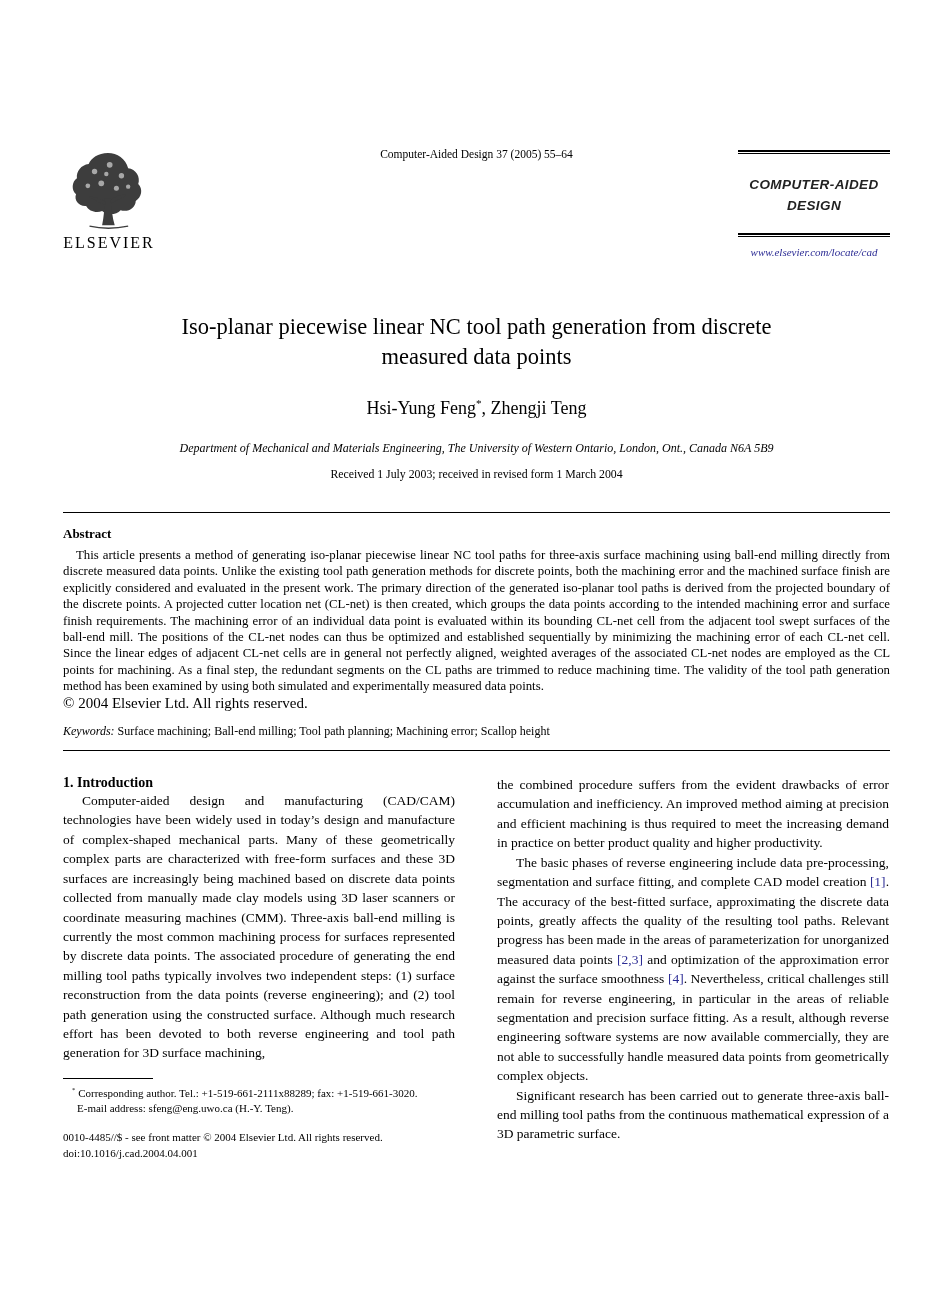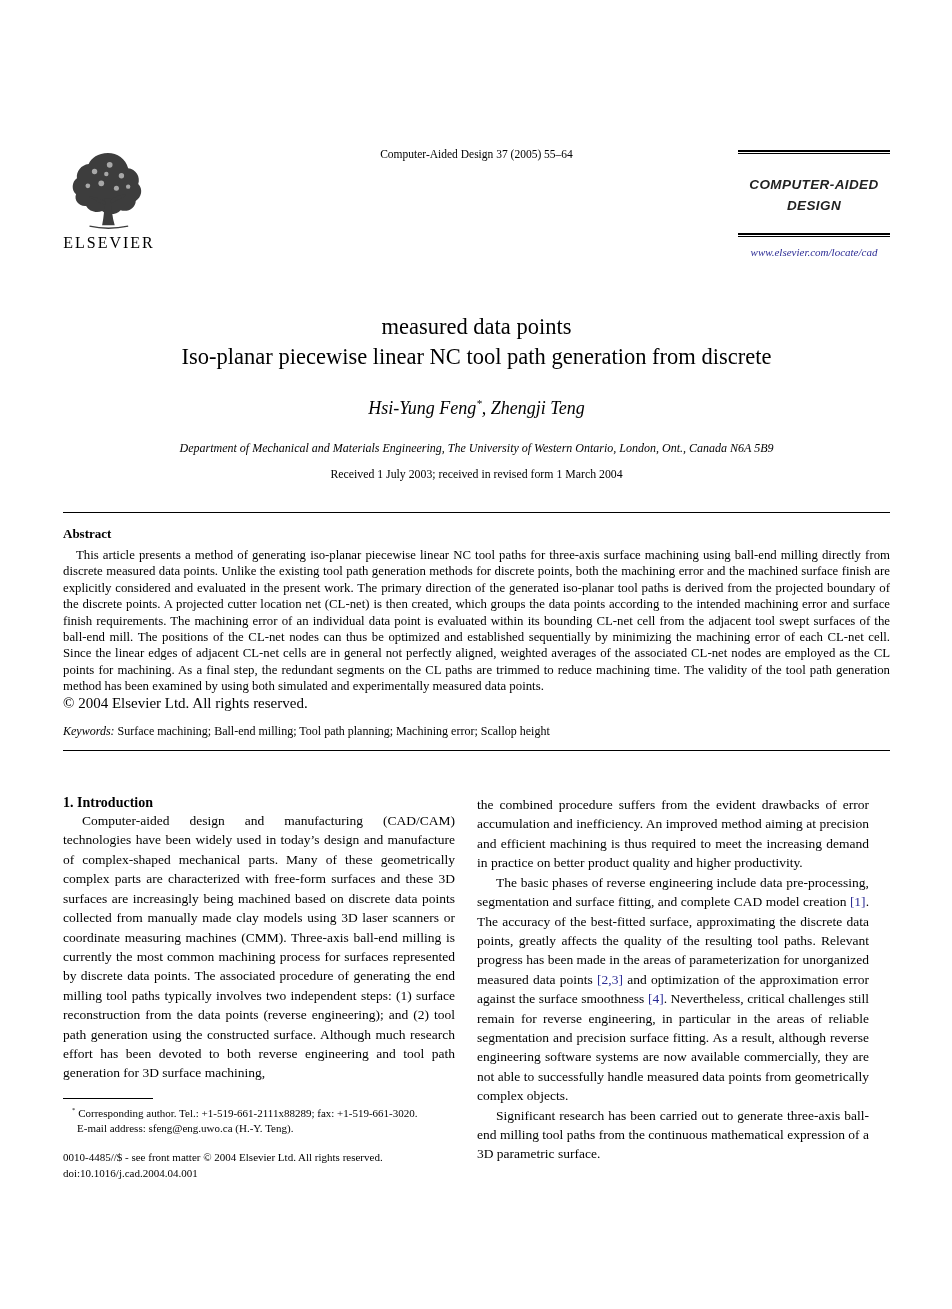--- a/index.html
+++ b/index.html
@@ -19,37 +19,37 @@
   .center-col { flex:1; display:flex; justify-content:center; align-items:flex-end; padding-bottom:16px; font-size:11.5px; }
   .right-col { width:152px; padding-top:2px;font-style:italic; }
   .rule-double { height:4px; border-top:2px solid #000; border-bottom:1px solid #000; }
   .masthead { text-align:center; font-family:"Liberation Sans", sans-serif; font-weight:700;
               color:#222; font-size:13.5px; line-height:21px; letter-spacing:0.4px; margin:20px 0 17px; }
   .journal-url { display:block; text-align:center; font-size:11px; color:var(--link,#28288c); margin-top:9px; text-decoration:none; }
 
   
   .title { margin-top:46px; text-align:center; font-size:22.5px; line-height:30px; font-weight:400; }
   .title span { display:block; }
-  .authors { margin-top:26px; text-align:center; font-size:18px;font-style:italic; }
+  .authors { margin-top:26px; text-align:center; font-size:18px; }
   .affiliation { margin-top:22px; text-align:center; font-size:12px; font-style:italic; }
   .received { margin-top:11px; text-align:center; font-size:11.8px; }
 
   .rule { border:none; border-top:1.2px solid #000; margin:0; }
   .rule-top { margin-top:30px; }
 
   
   .abstract-heading { font-size:13px; font-weight:700; margin:13px 0 5px; }
   .abstract-text { font-size:12.8px; line-height:16.4px; text-align:justify; text-indent:13px; margin:0; }
   .copyright { font-size:15px; line-height:16.4px; margin:0; }
   .keywords { margin:13px 0 0; font-size:12px; }
   .keywords .label { font-style:italic; }
   .rule-kw { margin-top:11px; }
 
   
-  .columns { display:flex; gap:22px; margin-top:44px; }
+  .columns { display:flex; gap:42px; margin-top:24px; }
   .col { width:392px; }
   .sec-heading { font-size:14px; font-weight:700; margin:0; }
   p.body { font-size:13.5px; line-height:19.4px; text-align:justify; margin:0; }
   .first-par { margin-top:18px; }
   .indent { text-indent:19px; }
 
   
   .footnote { margin-top:15px; }
   .fn-divider { width:90px; border:none; border-top:1px solid #000; margin:0 0 7px; }
   .fn { font-size:11px; line-height:15px; text-align:justify; margin:0; }
@@ -101,22 +101,22 @@
         <div class="masthead">
           <span>COMPUTER-AIDED</span><br>
           <span>DESIGN</span>
         </div>
         <div class="rule-double"></div>
         <a class="journal-url">www.elsevier.com/locate/cad</a>
       </div>
     </div>
 
     <h1 class="title">
+      <span>Iso-planar piecewise linear NC tool path generation from discrete</span>
       <span>measured data points</span>
-      <span>Iso-planar piecewise linear NC tool path generation from discrete</span>
     </h1>
 
     <div class="authors"><span>Hsi-Yung Feng</span><span class="seg-sup">*</span><span>, Zhengji Teng</span></div>
 
     <div class="affiliation">Department of Mechanical and Materials Engineering, The University of Western Ontario, London, Ont., Canada N6A 5B9</div>
 
     <div class="received">Received 1 July 2003; received in revised form 1 March 2004</div>
 
     <hr class="rule rule-top">
 

